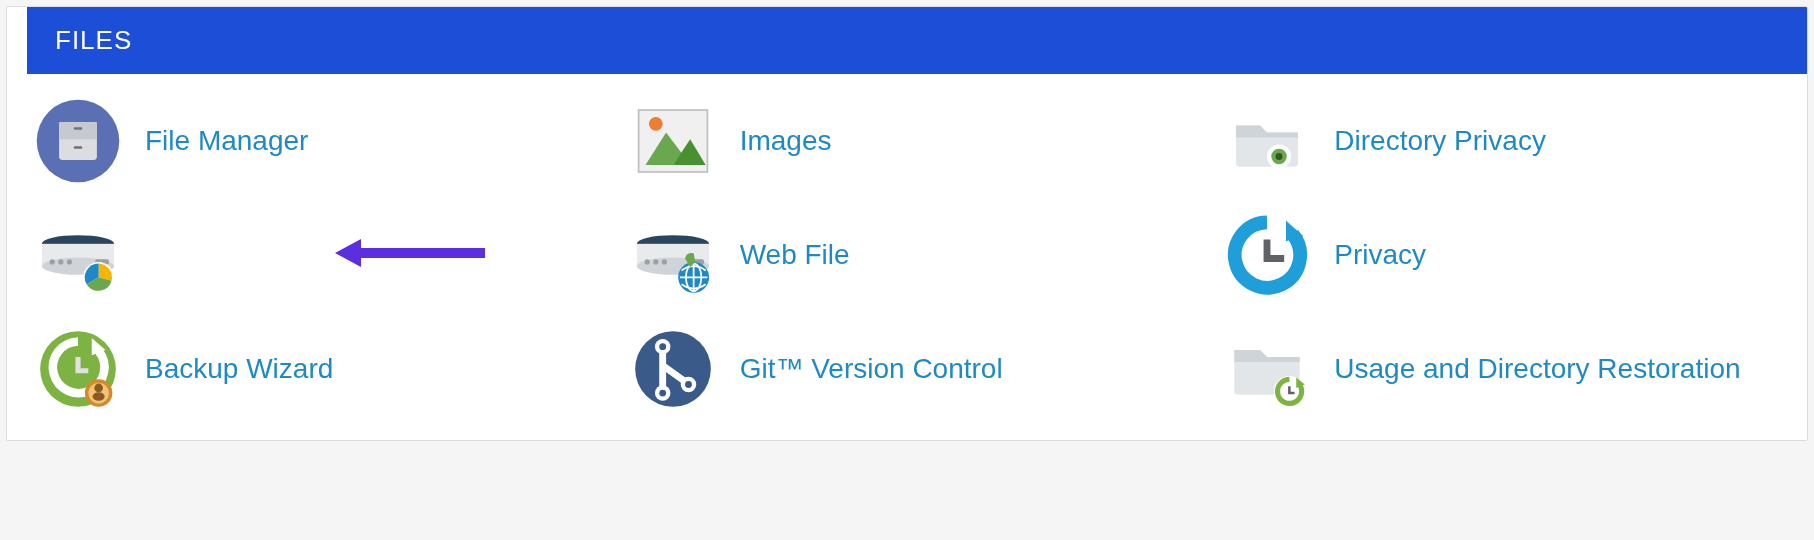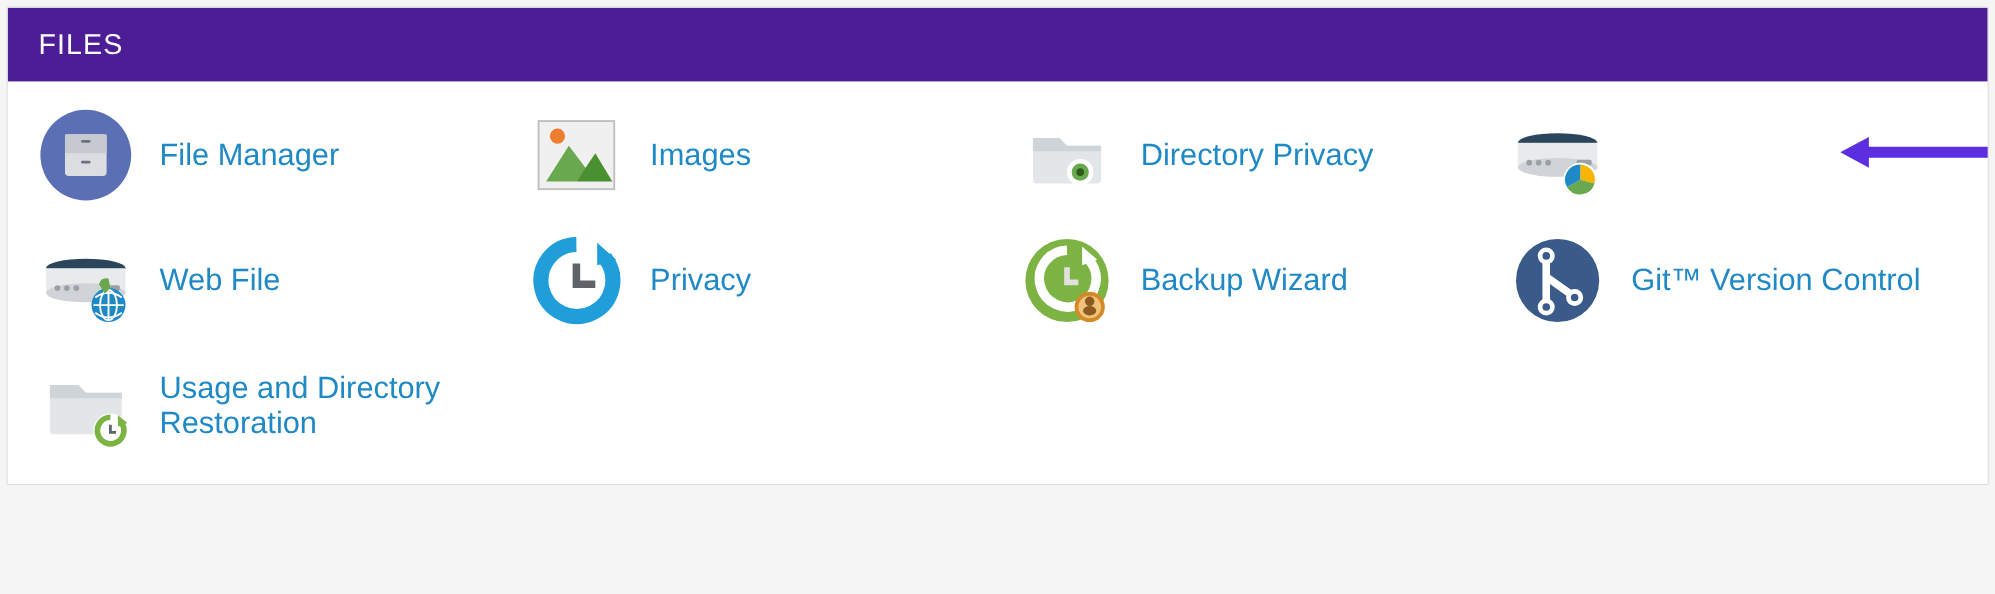--- a/index.html
+++ b/index.html
@@ -10,31 +10,32 @@
     height: 540px;
     padding: 6px;
   }
   .panel {
     background: #fff;
     border: 1px solid #ddd;
     border-radius: 2px;
     overflow: hidden;
   }
   .panel-header {
-    background: #4c1d95;
+    background: #1d4ed8;
     color: #fff;
     padding: 18px 28px;
     font-size: 26px;
     letter-spacing: 1px;
     font-weight: 400;
+    margin-left: 20px;
   }
   .panel-body {
     padding: 24px 28px 28px 28px;
     display: grid;
-    grid-template-columns: repeat(4, 1fr);
+    grid-template-columns: repeat(3, 1fr);
     column-gap: 40px;
     row-gap: 28px;
     position: relative;
   }
   .item {
     display: flex;
     align-items: center;
     gap: 24px;
     cursor: pointer;
     position: relative;

